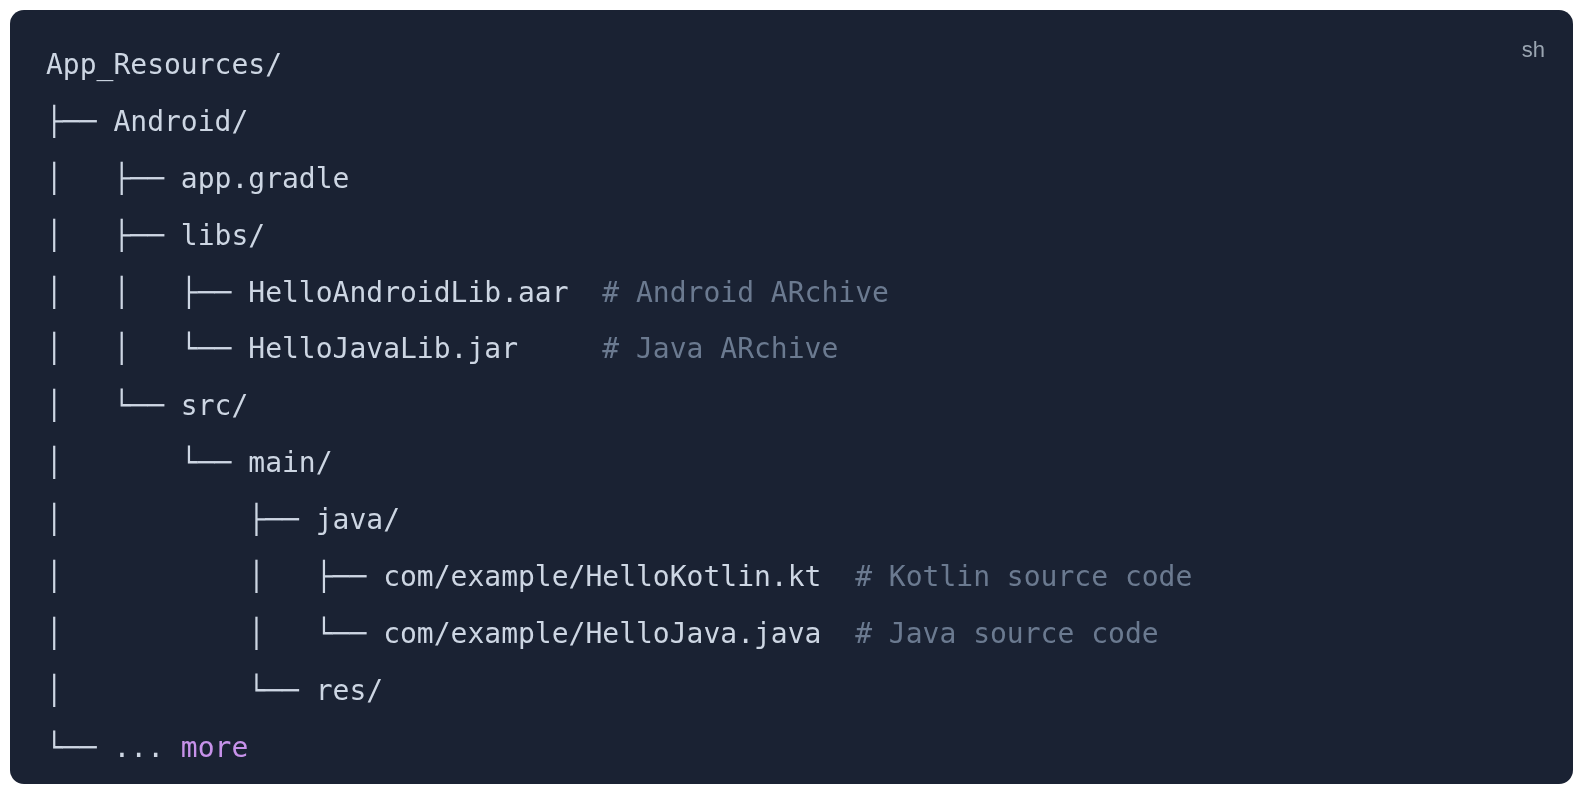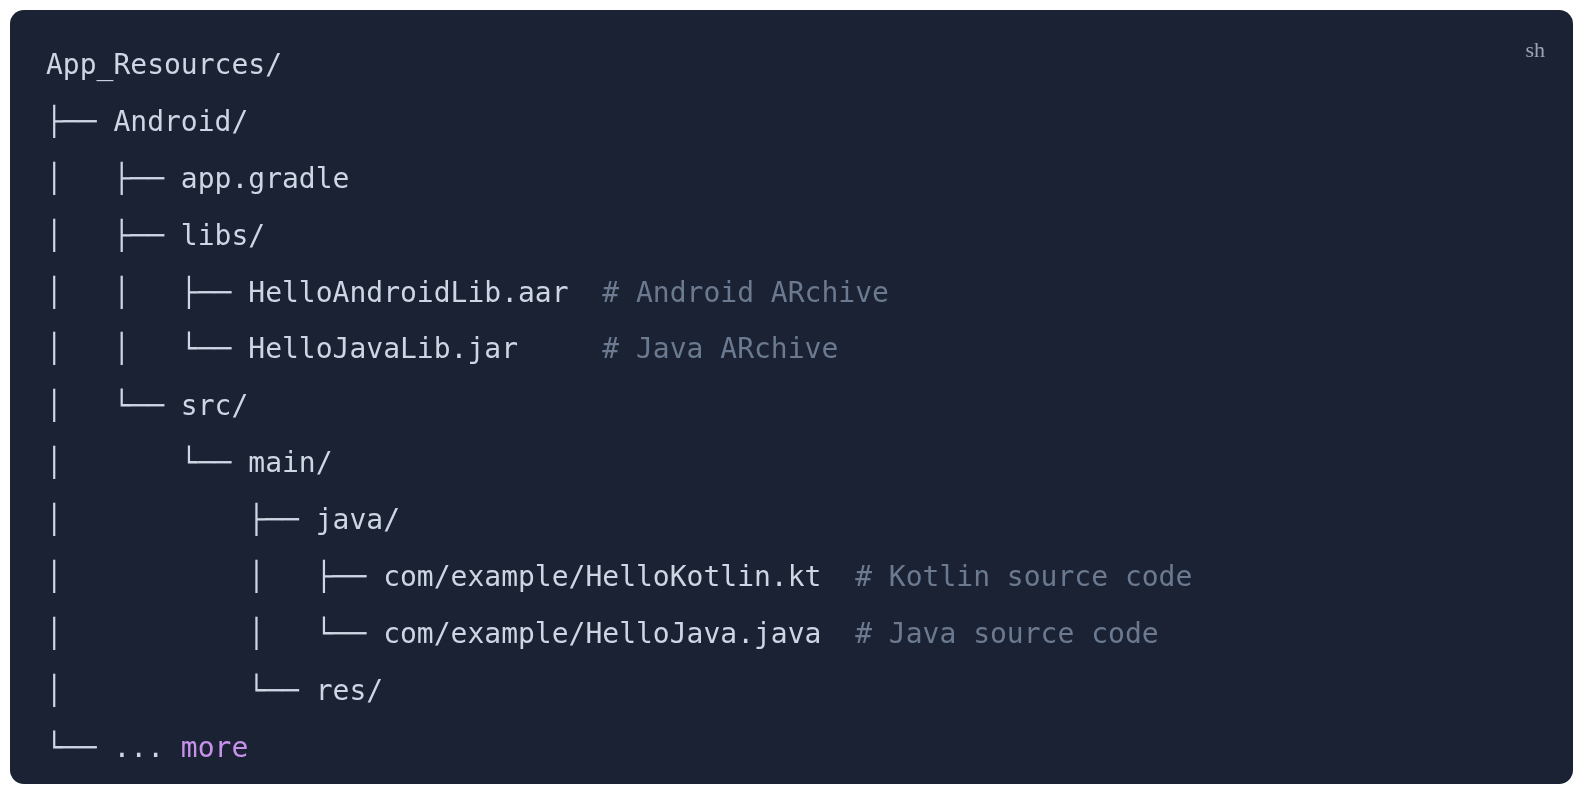--- a/index.html
+++ b/index.html
@@ -23,21 +23,21 @@
     font-size: 28px;
     line-height: 1.96;
     overflow: hidden;
   }
   .lang-badge {
     position: absolute;
     top: 18px;
     right: 28px;
     color: #9aa5b1;
     font-size: 22px;
-    font-family: Liberation Serif, serif;
+    font-family: Liberation Sans, sans-serif;
     user-select: none;
   }
   pre {
     margin: 0;
     white-space: pre;
     font-family: inherit;
   }
   .token-text   { color: #cdd6e3; }
   .token-comment{ color: #6b7a90; }
   .token-link   { color: #c792ea; }

